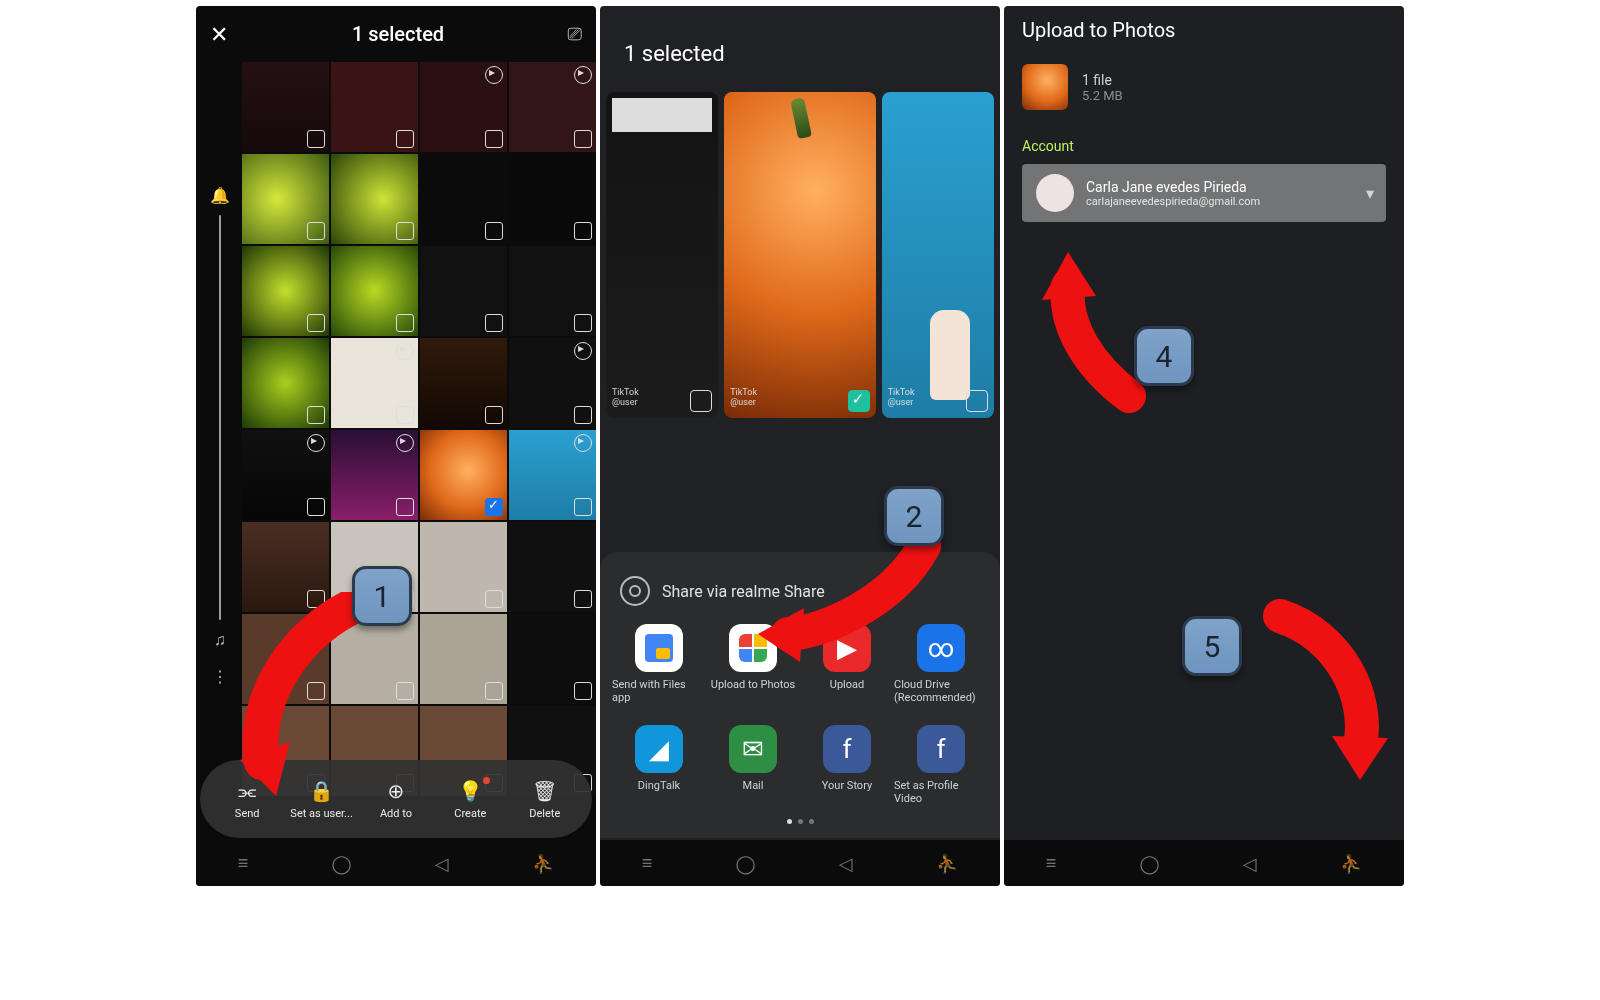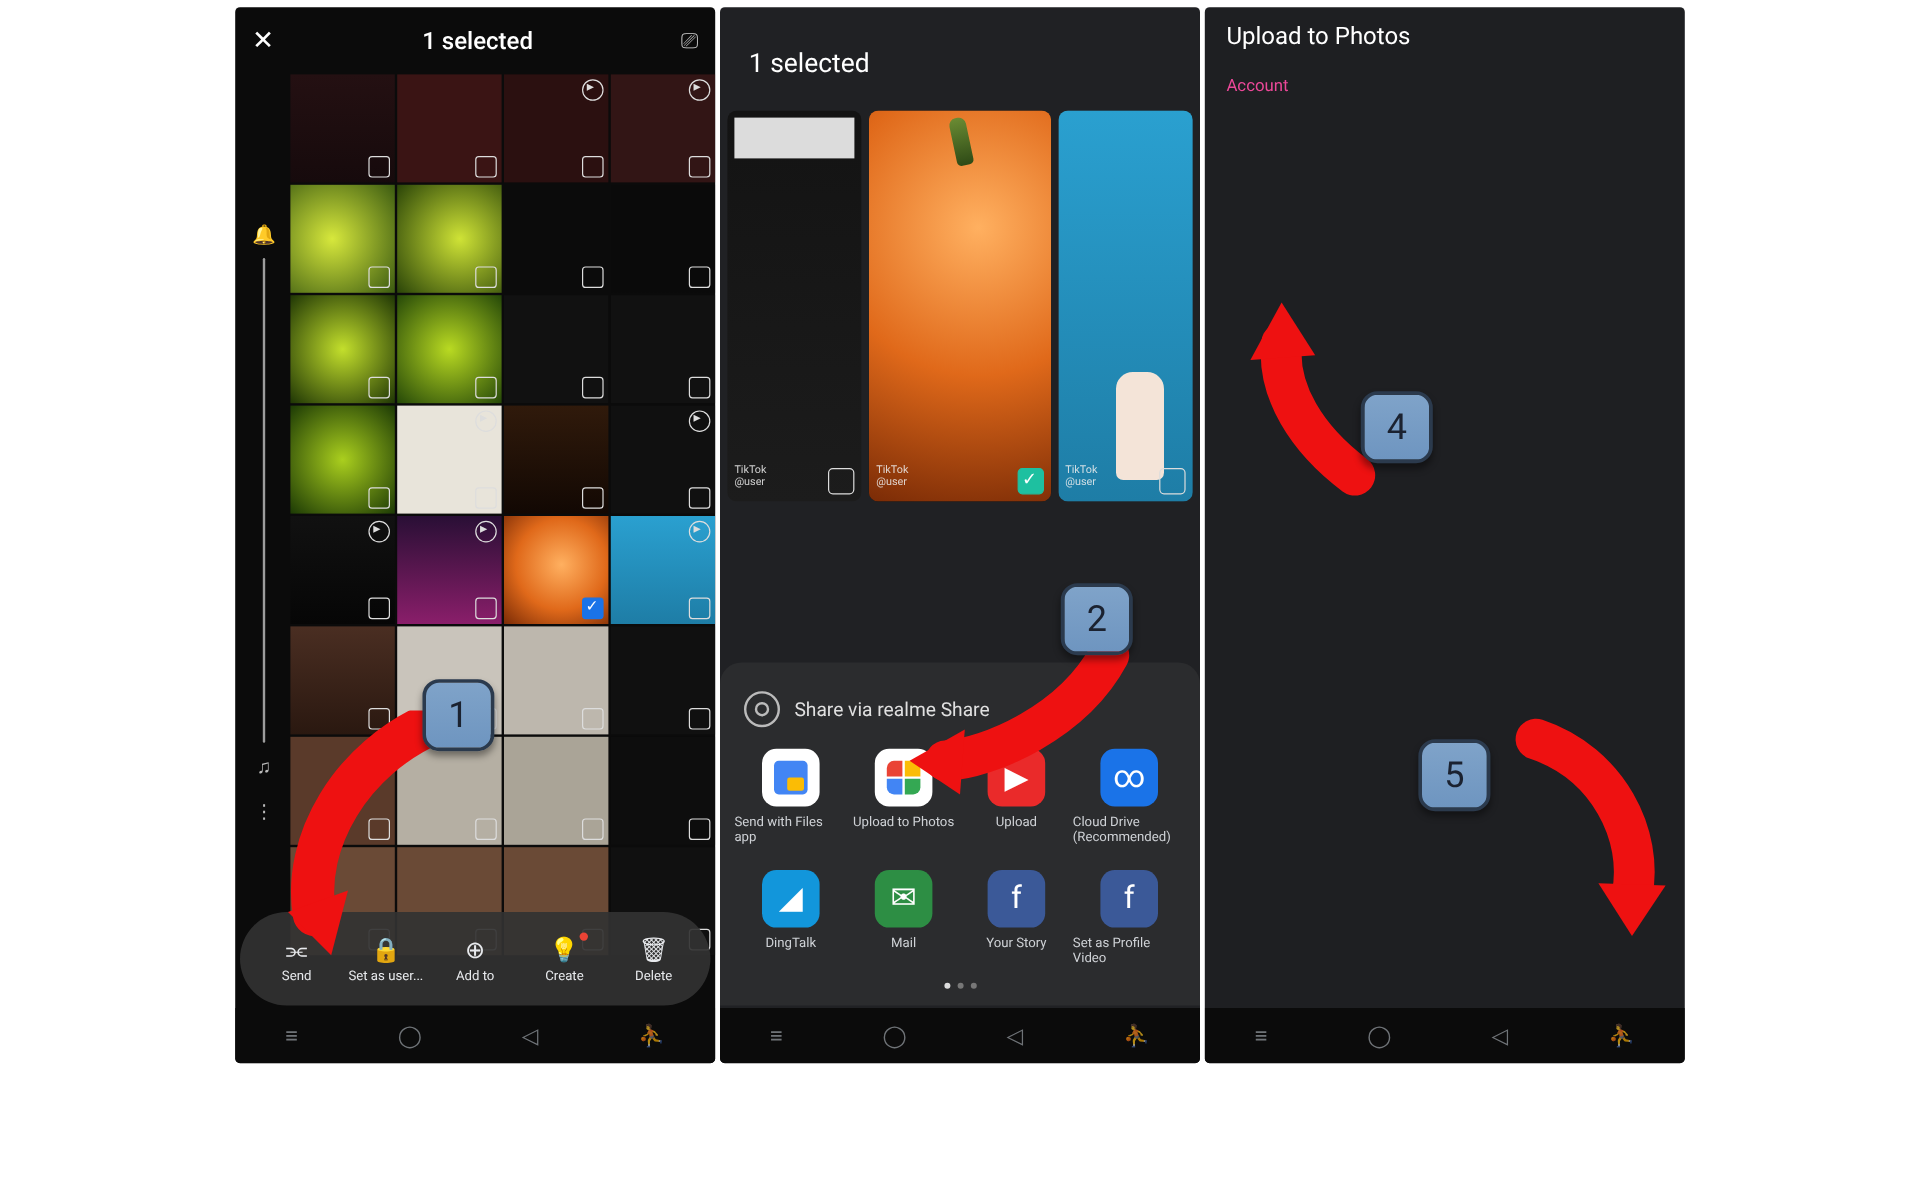--- a/index.html
+++ b/index.html
@@ -172,21 +172,21 @@
   .pager i.on{background:#ddd;}
 
   
   .p3 { padding: 0 18px; }
   .p3-title { font-size: 20px; margin: 12px 0 22px; }
   .file-row { display:flex; align-items:center; gap:14px; margin-bottom: 28px;}
   .file-thumb { width:46px;height:46px;border-radius:6px;
     background: radial-gradient(circle at 55% 35%, #ffb060, #e0691a 55%, #7a2b06);}
   .file-meta { display:flex;flex-direction:column;font-size:14px;color:#d0d0d0;}
   .file-meta .sub{color:#8a8f95;font-size:13px;}
-  .sect-label{color:#ec4899;font-size:14px;margin-bottom:10px;}
+  .sect-label{color:#bef264;font-size:14px;margin-bottom:10px;}
   .account {
     display:flex;align-items:center;gap:12px;
     background: rgba(220,220,220,.45); color:#fff;
     border-radius:4px; padding: 10px 14px; position: relative;
   }
   .avatar{width:38px;height:38px;border-radius:50%;background:#efe2e2;}
   .acct-text .name{font-size:14px;}
   .acct-text .mail{font-size:11px;opacity:.8;}
   .account .caret{position:absolute;right:12px;top:50%;transform:translateY(-50%);opacity:.7;}
   .p3-buttons{
@@ -475,22 +475,37 @@
       <svg width="190" height="140">
           <path d="M170 14 C 140 70 70 100 34 102" stroke="#e11" stroke-width="34" fill="none" stroke-linecap="round"></path>
           <polygon points="4,102 50,76 46,130" fill="#e11"></polygon>
         </svg>
     </div>
   </div>
 
   <div class="phone p3" style="background:#1e1f22">
     <div class="p3-title">Upload to Photos</div>
 
+    <div class="file-row">
+      <div class="file-thumb"></div>
+      <div class="file-meta">
+        <span>1 file</span>
+        <span class="sub">5.2 MB</span>
+      </div>
+    </div>
 
     <div class="sect-label">Account</div>
+    <div class="account">
+      <div class="avatar"></div>
+      <div class="acct-text">
+        <div class="name">Carla Jane evedes Pirieda</div>
+        <div class="mail">carlajaneevedespirieda@gmail.com</div>
+      </div>
+      <span class="caret">▾</span>
+    </div>
 
 
     <div class="navbar">
       <span>≡</span>
       <span>◯</span>
       <span>◁</span>
       <span>⛹</span>
     </div>
 
     <div class="step-badge" style="left:130px;top:320px">

